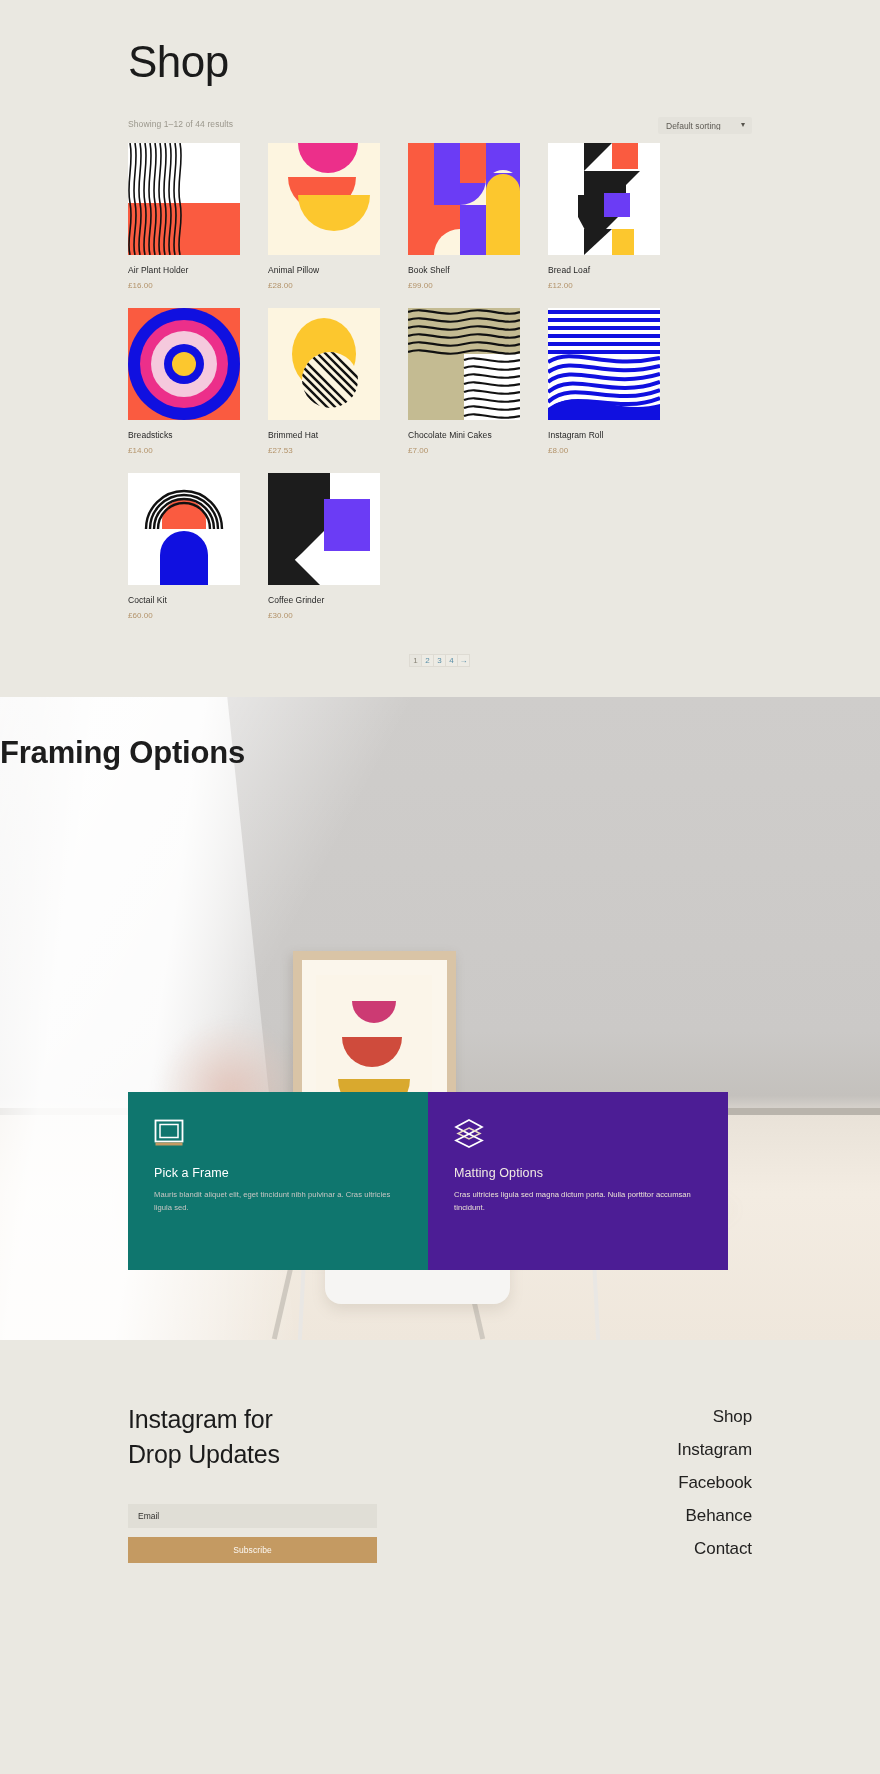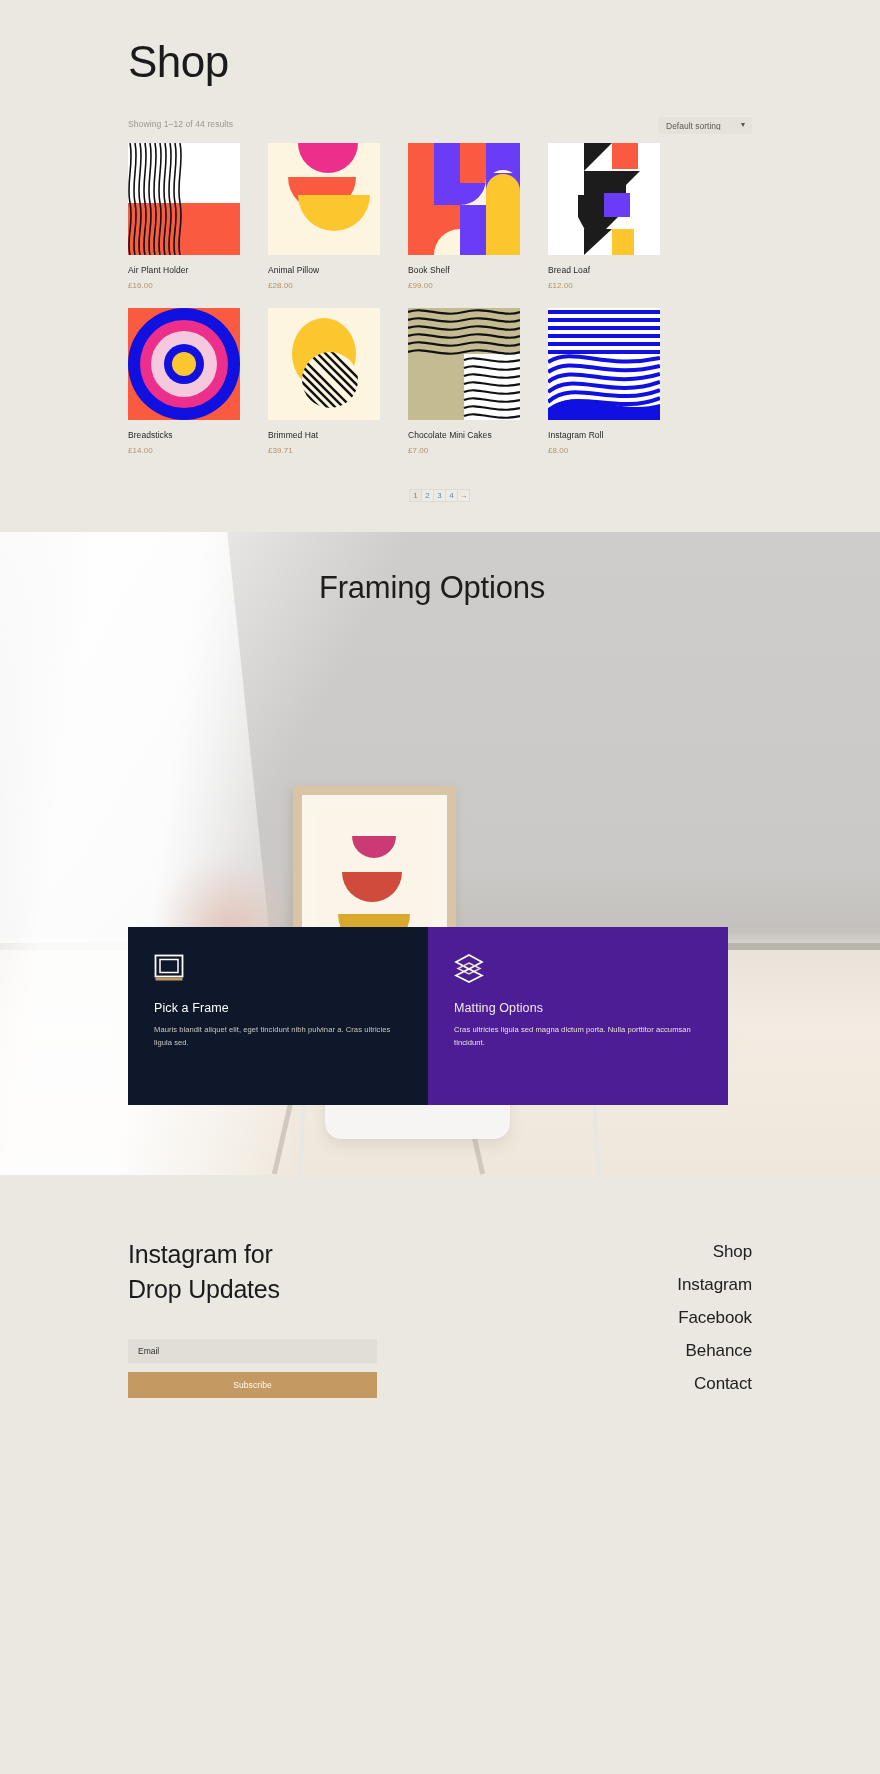--- a/index.html
+++ b/index.html
@@ -142,24 +142,24 @@
     pointer-events: none;
   }
   .baseboard {
     position: absolute; left: 0; right: 0; bottom: 222px;
     height: 10px; background: #b9b4ac;
   }
 
   .hero-title {
     position: absolute;
     top: 38px; left: 0; right: 16px;
-    text-align: center;
+    text-align: left;
     font-size: 31px;
     color: #1d1d1d;
-    font-weight: 400;
+    font-weight: 700;
     letter-spacing: -0.2px;
     z-index: 4;
   }
 
   
   .console {
     position: absolute; left: 292px; bottom: 156px;
     width: 314px; height: 12px;
     background: linear-gradient(180deg,#e4d4bd 0%, #d6c1a4 100%);
     z-index: 3;
@@ -226,21 +226,21 @@
 
   
   .feature-cards {
     position: absolute;
     left: 128px; bottom: 70px;
     width: 600px; height: 178px;
     display: flex;
     z-index: 8;
   }
   .fcard { flex: 1; padding: 26px 26px 0 26px; }
-  .fcard.dark { background: #0f172a; }
+  .fcard.dark { background: #0f766e; }
   .fcard.tan  { background: #4c1d95; }
   .fcard-icon { height: 34px; margin-bottom: 14px; }
   .fcard-title {
     font-size: 12.5px;
     color: #ffffff;
     font-weight: 400;
     margin-bottom: 9px;
     letter-spacing: 0.1px;
   }
   .fcard.tan .fcard-title { color: #f2ece4; }
@@ -466,21 +466,21 @@
                     <line x1="28" y1="100" x2="98" y2="170"></line>
                   <line x1="36" y1="40" x2="106" y2="110"></line>
                     <line x1="44" y1="40" x2="114" y2="110"></line>
                   <line x1="52" y1="40" x2="122" y2="110"></line>
                     <line x1="60" y1="40" x2="130" y2="110"></line>
                 </g>
               </g>
             </svg>
           </a>
           <div class="product-name">Brimmed Hat</div>
-          <div class="product-price">£39.71</div>
+          <div class="product-price">£27.53</div>
         </div>
 
 
         <div class="product-card">
           <a class="thumb">
             <svg width="112" height="112" viewBox="0 0 112 112">
               <rect width="112" height="112" fill="#ffffff"></rect>
               <rect x="0" y="0" width="112" height="46" fill="#c4bb92"></rect>
               <rect x="0" y="46" width="56" height="66" fill="#c4bb92"></rect>
               <g stroke="#111" stroke-width="2.2" fill="none">
@@ -527,21 +527,51 @@
                 <path d="M0 94 C26 70 64 100 112 82"></path>
                 <path d="M0 104 C26 78 66 108 112 90"></path>
               </g>
               <path d="M0 100 C30 78 70 108 112 96 L112 112 L0 112 Z" fill="#1010e0"></path>
             </svg>
           </a>
           <div class="product-name">Instagram Roll</div>
           <div class="product-price">£8.00</div>
         </div>
 
-
+        <div class="product-card">
+          <a class="thumb">
+            <svg width="112" height="112" viewBox="0 0 112 112">
+              <rect width="112" height="112" fill="#ffffff"></rect>
+              <path d="M34 48 A22 22 0 0 1 78 48 L78 56 L34 56 Z" fill="#fa5b40"></path>
+              <g stroke="#111" stroke-width="2.4" fill="none">
+                <path d="M26 56 A30 30 0 0 1 86 56"></path>
+                <path d="M22 56 A34 34 0 0 1 90 56"></path>
+                <path d="M18 56 A38 38 0 0 1 94 56"></path>
+                <path d="M30 56 A26 26 0 0 1 82 56"></path>
+              </g>
+              <path d="M32 112 L32 82 A24 24 0 0 1 80 82 L80 112 Z" fill="#1010e0"></path>
+            </svg>
+          </a>
+          <div class="product-name">Coctail Kit</div>
+          <div class="product-price">£60.00</div>
+        </div>
+
+        <div class="product-card">
+          <a class="thumb">
+            <svg width="112" height="112" viewBox="0 0 112 112">
+              <rect width="112" height="112" fill="#ffffff"></rect>
+              <polygon points="0,0 62,0 62,52 34,80 0,80" fill="#1c1c1c"></polygon>
+              <polygon points="0,80 34,80 0,112" fill="#1c1c1c"></polygon>
+              <polygon points="0,60 52,112 0,112" fill="#1c1c1c"></polygon>
+              <rect x="56" y="26" width="46" height="52" fill="#6b3cf5"></rect>
+            </svg>
+          </a>
+          <div class="product-name">Coffee Grinder</div>
+          <div class="product-price">£30.00</div>
+        </div>
 
 
       </div>
 
       <nav class="pagination">
         <a class="page-link current">1</a>
         <a class="page-link">2</a>
         <a class="page-link">3</a>
         <a class="page-link">4</a>
         <a class="page-link">→</a>

